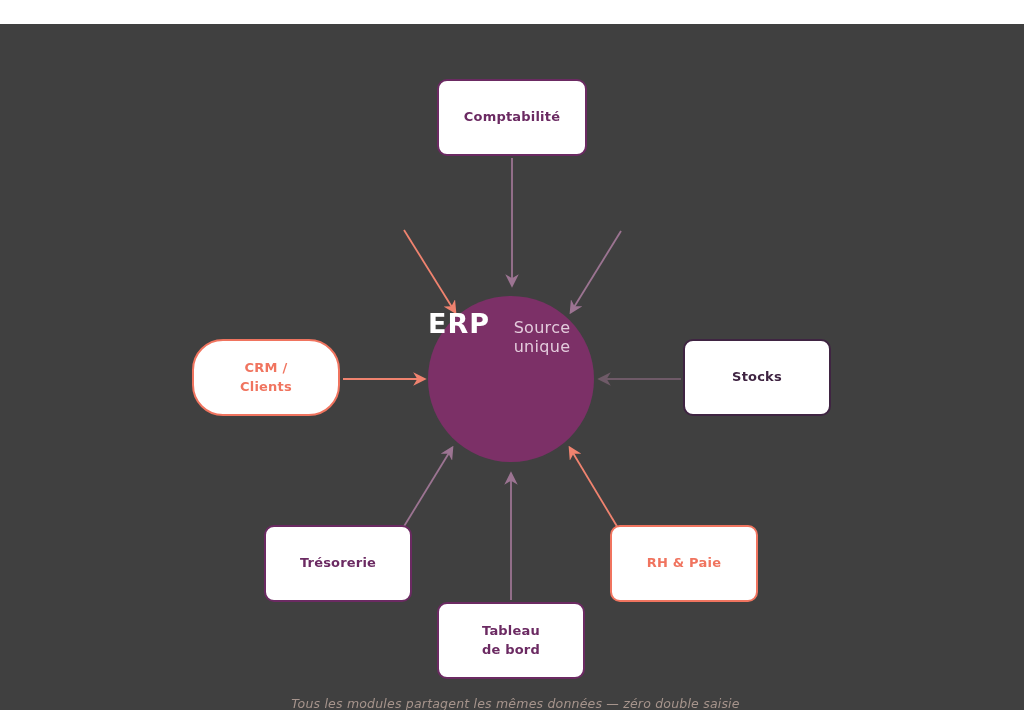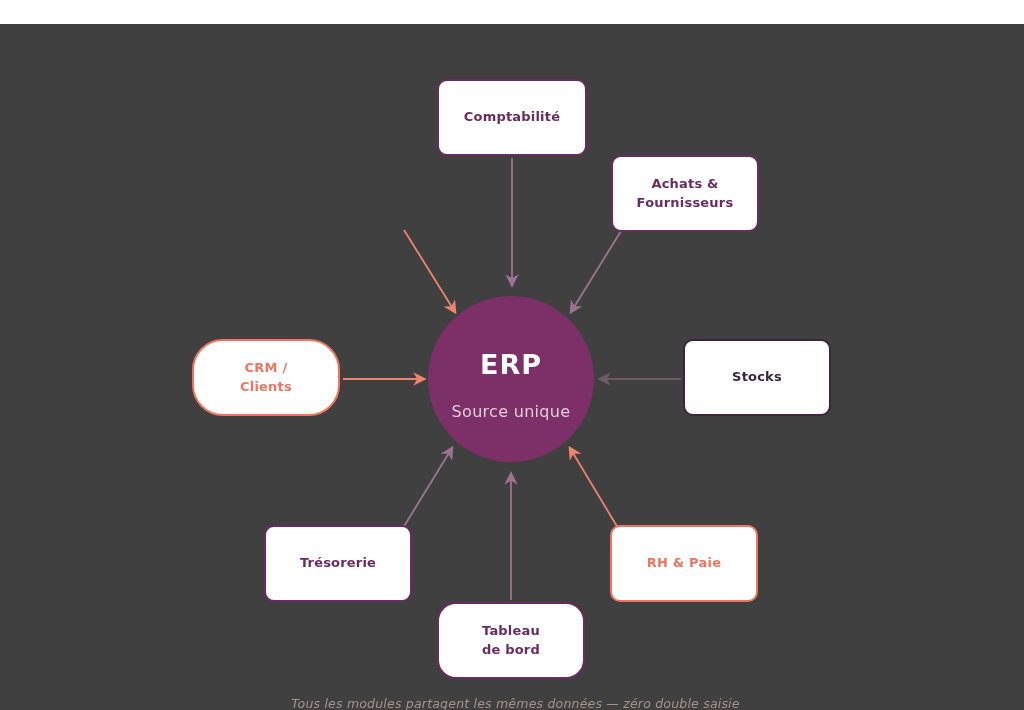--- a/index.html
+++ b/index.html
@@ -40,22 +40,22 @@
   }
 
   .hub {
     position: absolute;
     left: 428px;
     top: 272px;
     width: 166px;
     height: 166px;
     border-radius: 50%;
     display: flex;
-    flex-direction: column;
-    align-items: center;
+    flex-direction: row;
+    align-items: flex-start;
     justify-content: center;
     text-align: center;
   }
   .hub-title {
     font-size: 27px;
     font-weight: 700;
     letter-spacing: 1px;
     margin-top: 12px;
   }
   .hub-subtitle {
@@ -76,21 +76,21 @@
   }
 
   
   .pos-comptabilite { left: 437px; top: 55px;  width: 150px; }
   .pos-devis        { left: 265px; top: 131px; }
   .pos-achats       { left: 611px; top: 131px; }
   .pos-crm          { left: 192px; top: 315px; border-radius: 31px; }
   .pos-stocks       { left: 683px; top: 315px; }
   .pos-tresorerie   { left: 264px; top: 501px; }
   .pos-rh           { left: 610px; top: 501px; }
-  .pos-tableau      { left: 437px; top: 578px; border-radius: 19px; }
+  .pos-tableau      { left: 437px; top: 578px; }
 </style>
 </head>
 <body>
 
 <div class="stage" style="background-color: #404040; margin-top: 24px;">
 
   <svg class="arrows" viewBox="0 0 1024 710" xmlns="http://www.w3.org/2000/svg">
     <defs>
       <marker id="mk-arrow_coral" viewBox="0 0 10 10" refX="8" refY="5" markerWidth="7.5" markerHeight="7.5" orient="auto">
         <path d="M0,0 L10,5 L0,10 L3,5 z" fill="#F0836F"></path>
@@ -112,24 +112,20 @@
       <line x1="618" y1="504" x2="570" y2="424" marker-end="url(#mk-arrow_coral)" stroke="#F0836F"></line>
       <line x1="511" y1="576" x2="511" y2="450" marker-end="url(#mk-arrow_mauve)" stroke="#9C7492"></line>
     </g>
   </svg>
 
   <div class="box pos-comptabilite" style="border-color: rgb(107, 42, 98); color: rgb(107, 42, 98); background-color: rgb(255, 255, 255);">
     <span class="box-label">Comptabilité</span>
   </div>
 
 
-  <div class="box pos-achats" style="border-color: rgb(107, 42, 98); color: rgb(107, 42, 98); background-color: rgb(255, 255, 255);">
-    <span class="box-label">Achats &amp;
-Fournisseurs</span>
-  </div>
 
   <div class="box pos-crm" style="border-color: rgb(240, 116, 95); color: rgb(240, 116, 95); background-color: rgb(255, 255, 255);">
     <span class="box-label">CRM /
 Clients</span>
   </div>
 
   <div class="box pos-stocks" style="border-color: rgb(63, 36, 66); color: rgb(63, 36, 66); background-color: rgb(255, 255, 255);">
     <span class="box-label">Stocks</span>
   </div>
 

